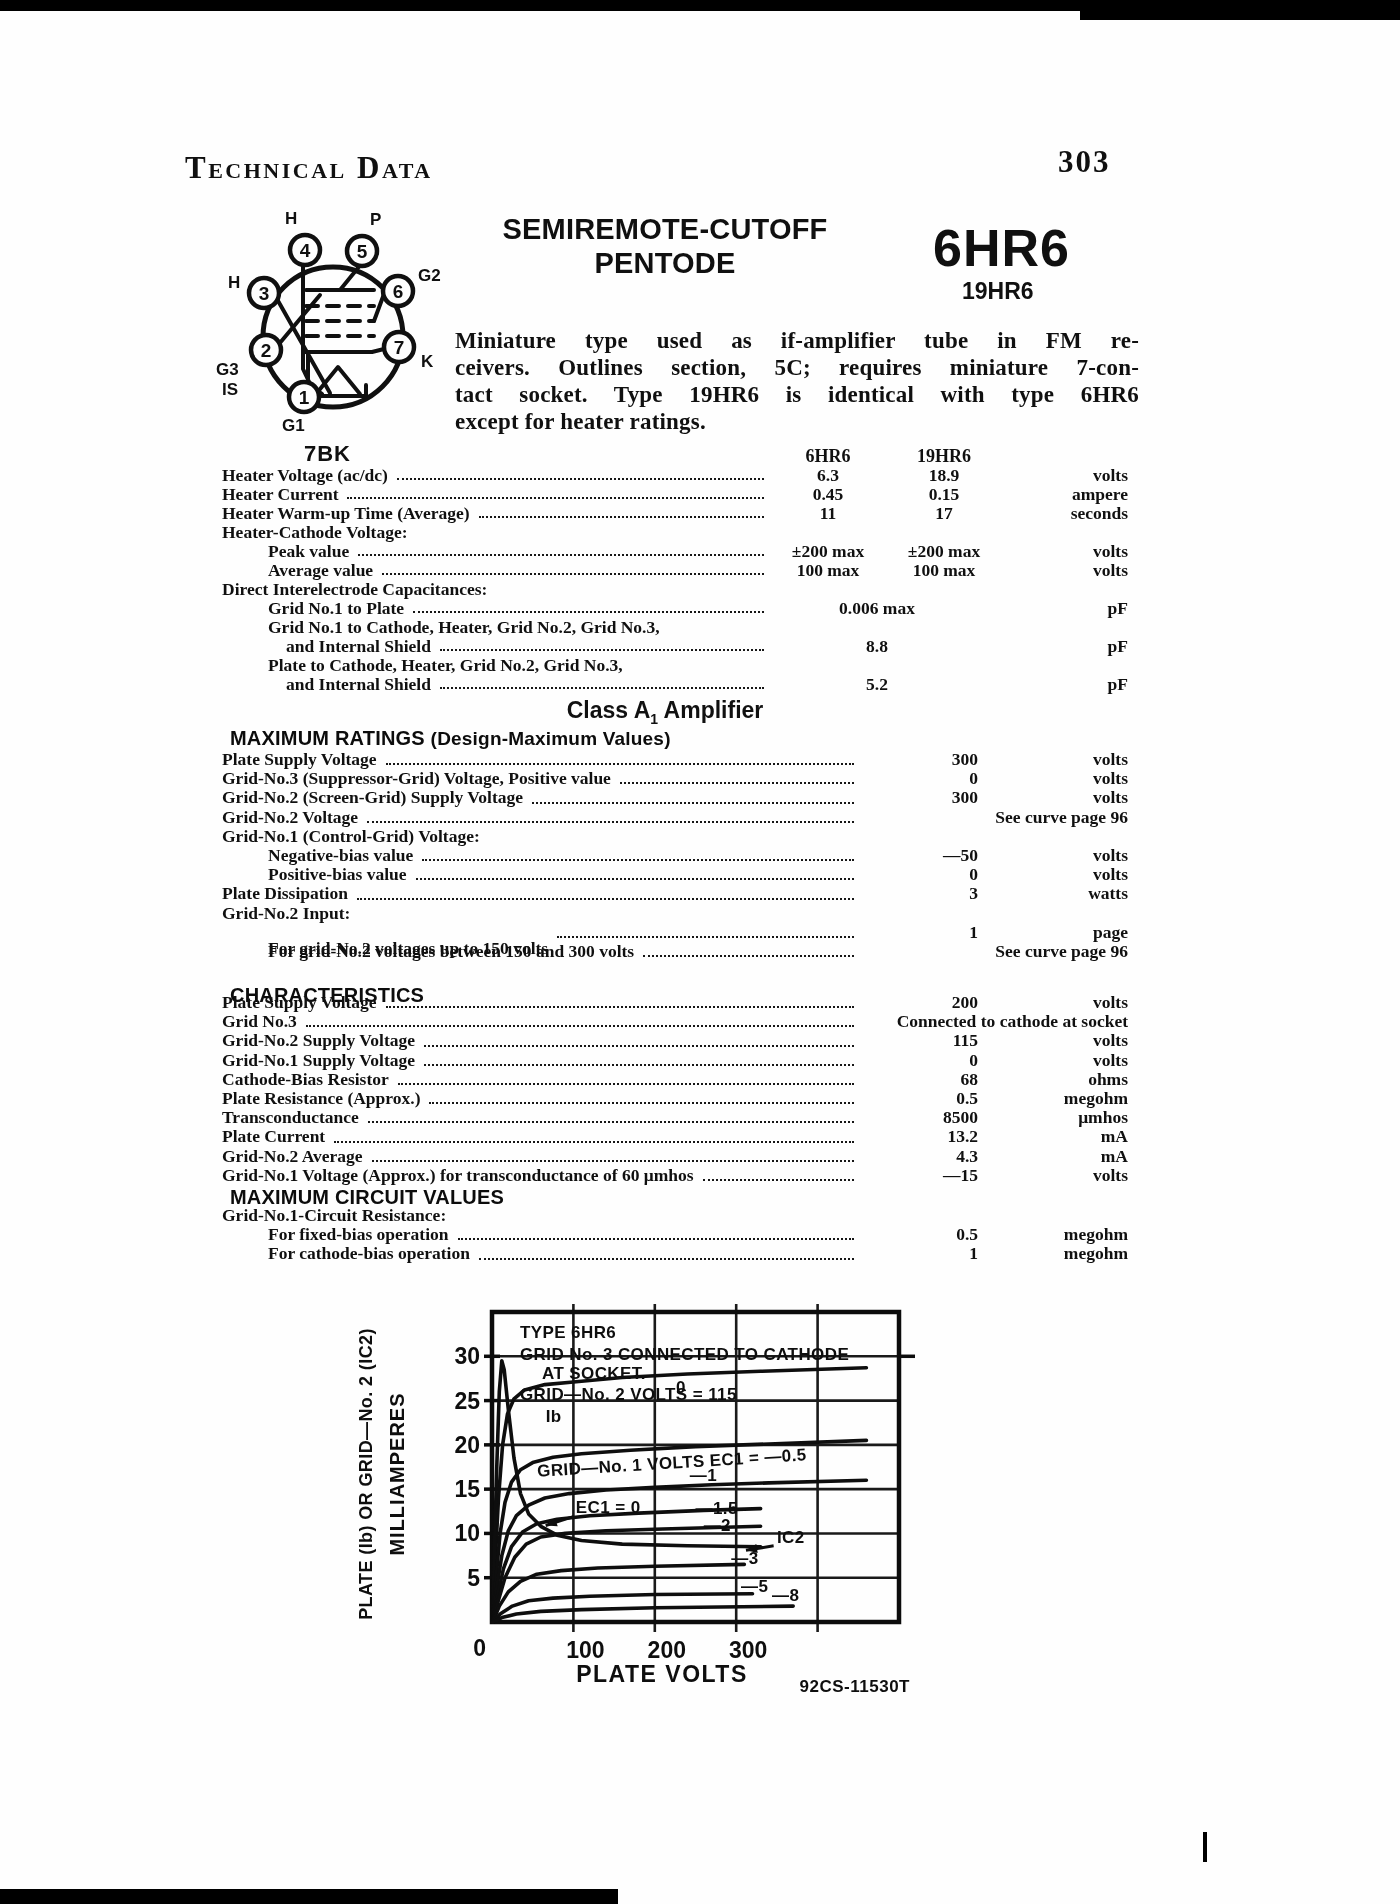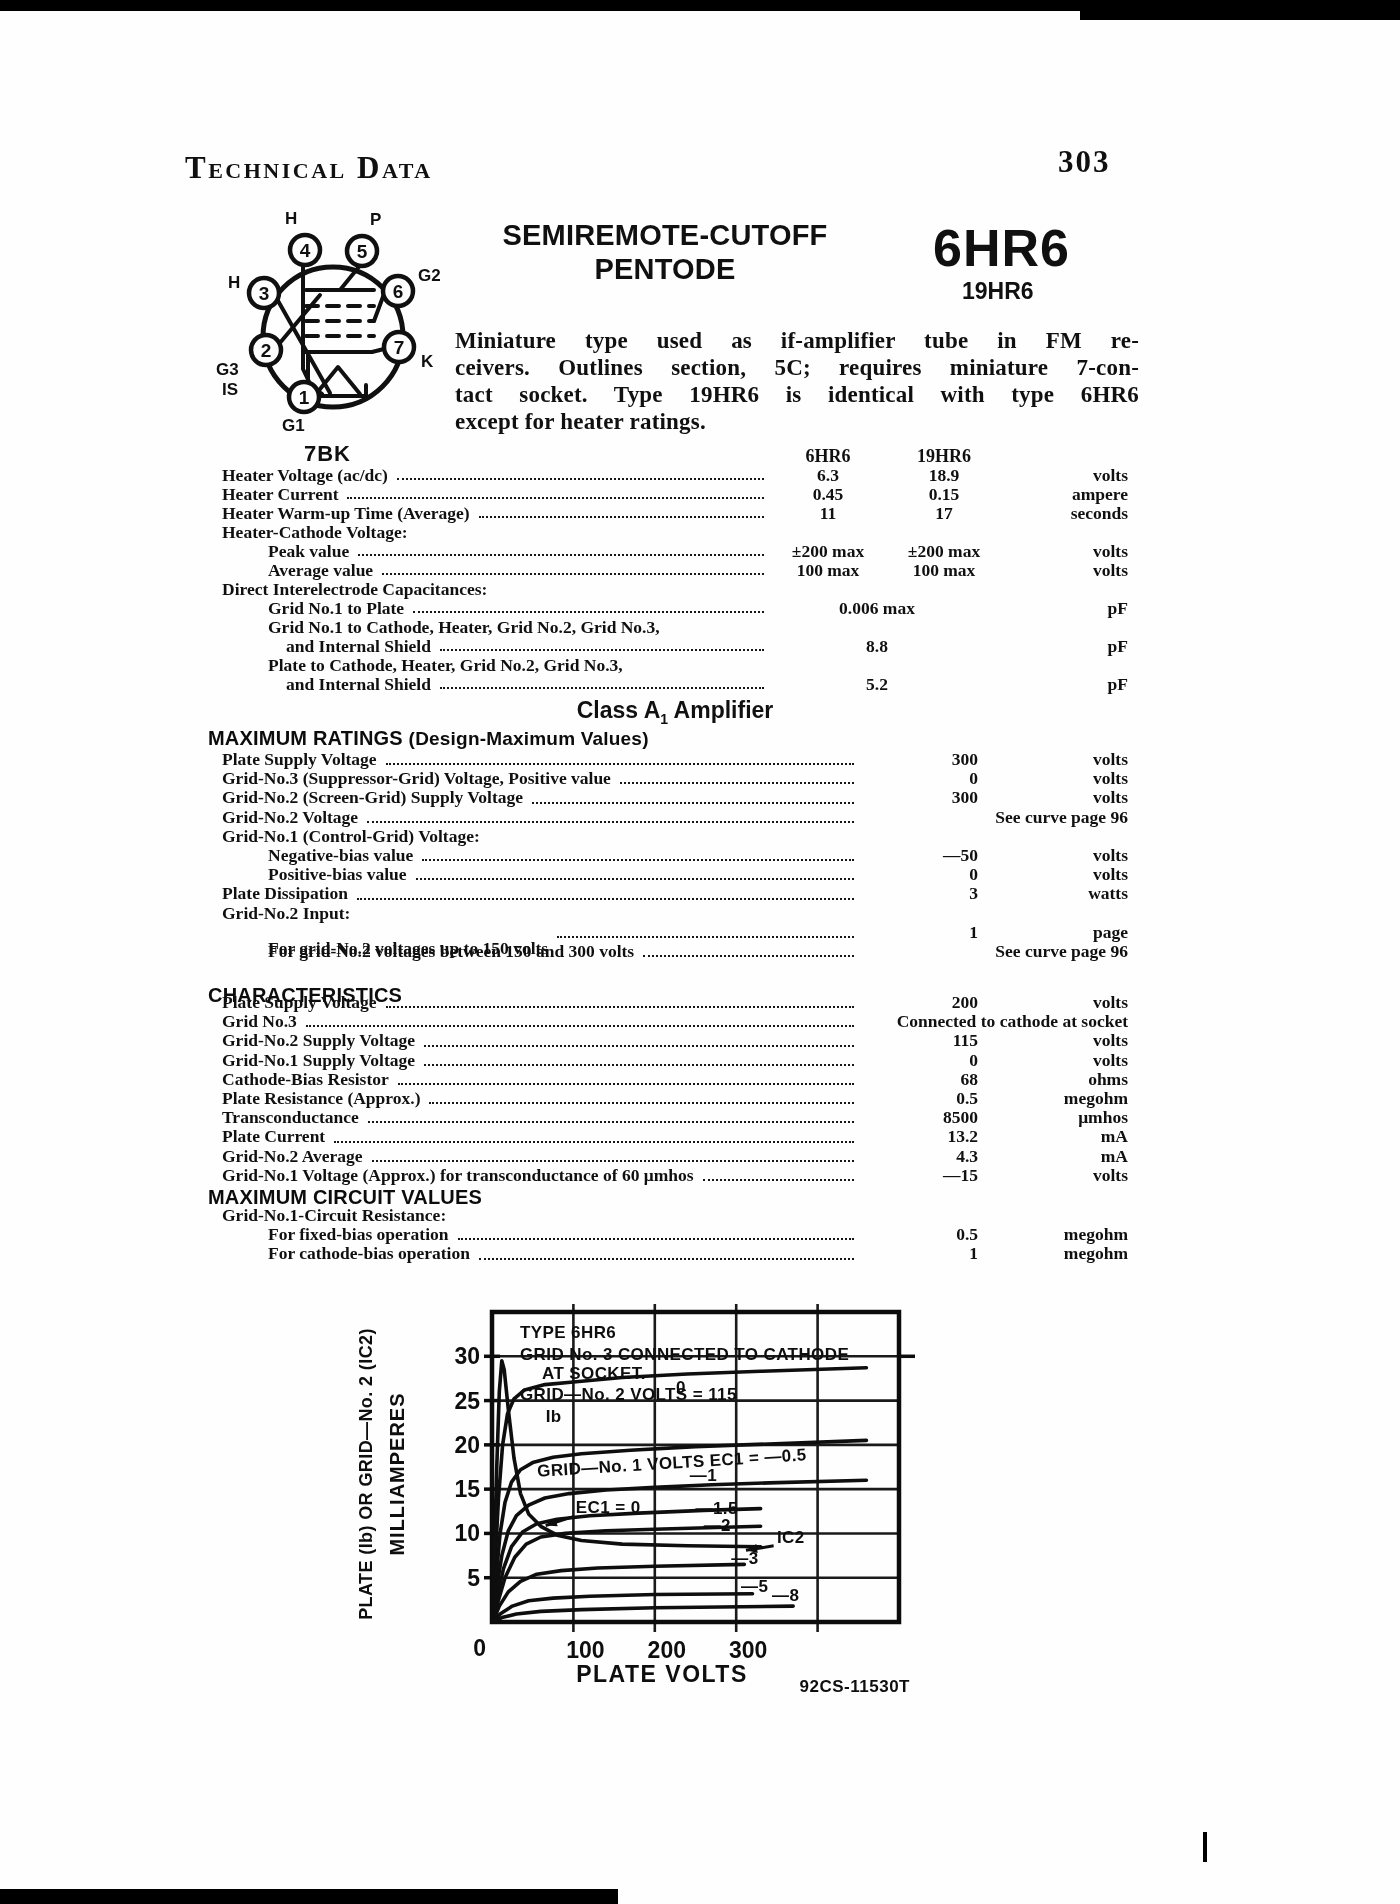--- a/index.html
+++ b/index.html
@@ -4,21 +4,21 @@
 <style>
   html,body{margin:0;padding:0}
   body{width:1400px;height:1904px;position:relative;overflow:hidden;background:#fefefe;
        font-family:"Liberation Serif",serif;color:#101010}
   .bar{position:absolute;background:#000}
 
   #tech-head{position:absolute;left:185px;top:150px;font:700 31px "Liberation Serif",serif;
              font-variant:small-caps;letter-spacing:2.5px}
   #page-num{position:absolute;left:1058px;top:144px;font:700 31px "Liberation Serif",serif;letter-spacing:2px}
 
-  #title-block{position:absolute;left:495px;top:218px;width:340px;text-align:center;
+  #title-block{position:absolute;left:495px;top:212px;width:340px;text-align:center;
                font:800 29px/34px "Liberation Sans",sans-serif;letter-spacing:0.2px}
   #type-main{position:absolute;left:933px;top:222px;font:800 52px/52px "Liberation Sans",sans-serif;letter-spacing:1px}
   #type-sub{position:absolute;left:962px;top:278px;font:800 23px "Liberation Sans",sans-serif}
 
   #intro{position:absolute;left:455px;top:327px;width:684px;
          font:700 23px/27px "Liberation Serif",serif;letter-spacing:.2px}
   #intro .jl{text-align:justify;text-align-last:justify}
 
   .tblwrap{position:absolute;left:222px;width:906px}
   #general-table{top:446px}
@@ -36,24 +36,24 @@
   .c{flex:0 0 auto}
   .cv{width:120px;text-align:center}
   .cv2{width:112px;text-align:center}
   .cu{width:128px;text-align:right}
   .cvc{width:232px;text-align:center;padding-right:14px;box-sizing:border-box}
   .cvs{width:120px;text-align:right}
   .cus{width:150px;text-align:right}
   .cwide{width:270px;text-align:right}
   .thead .colhead{font:700 18px "Liberation Serif",serif}
 
-  .sechead{position:absolute;left:208px;font:800 20px "Liberation Sans",sans-serif;
+  .sechead{position:absolute;left:230px;font:800 20px "Liberation Sans",sans-serif;
            letter-spacing:.2px;color:#0c0c0c;white-space:nowrap}
   .sechead .note{font:800 19px "Liberation Sans",sans-serif}
-  #class-head{position:absolute;left:222px;top:697px;width:906px;text-align:center;
+  #class-head{position:absolute;left:212px;top:697px;width:906px;text-align:center;
               font:800 23px "Liberation Sans",sans-serif}
   #class-head sub{font-size:14px}
 
   
   #tube{position:absolute;left:190px;top:183px}
   .tl{fill:none;stroke:#101010;stroke-width:5}
   .tl2{fill:#fefefe;stroke:#101010;stroke-width:4.5}
   .tl3{fill:none;stroke:#101010;stroke-width:4;stroke-linejoin:round;stroke-linecap:round}
   .pin-num{font:700 19px "Liberation Sans",sans-serif;text-anchor:middle;fill:#101010}
   .pin-label{font:700 17px "Liberation Sans",sans-serif;fill:#101010}

